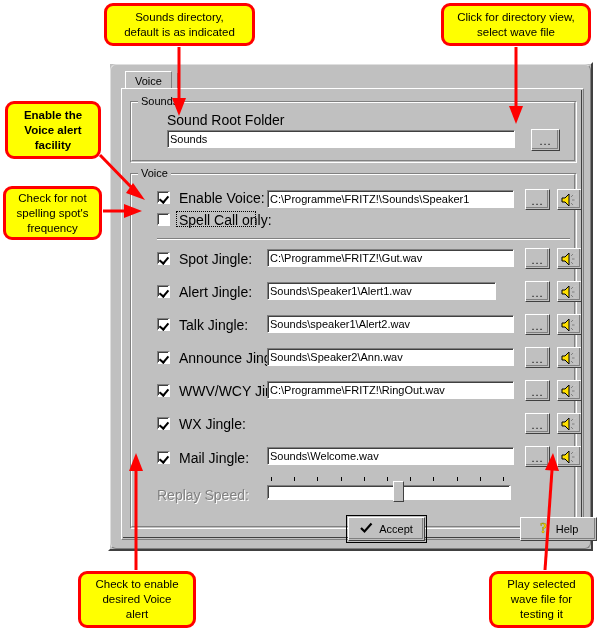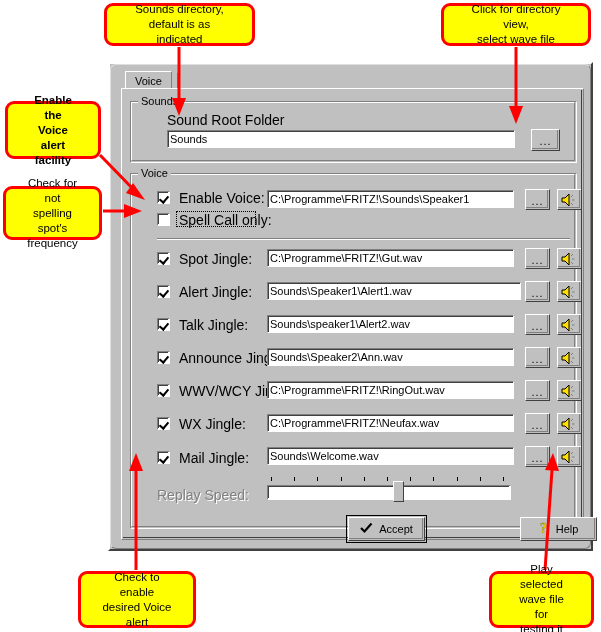--- a/index.html
+++ b/index.html
@@ -160,21 +160,21 @@
   .defaultring{
     position:absolute;left:-3px;top:-3px;right:-3px;bottom:-3px;
     border:1px solid #000;box-sizing:border-box;
   }
   
   .callout{
     position:absolute;background:#ffff00;border:3px solid #ff0000;
     border-radius:9px;box-sizing:border-box;
     text-align:center;color:#000;font-size:11.5px;line-height:15px;
     display:flex;align-items:center;justify-content:center;
-    padding:2px 19px;
+    padding:2px 4px;
   }
   .callout.bold{font-weight:bold;}
   svg.arrowsvg{position:absolute;overflow:visible;}
 </style>
 </head>
 <body>
 
 <div id="dialog">
   <div id="dialog-inner">
 
@@ -233,21 +233,21 @@
             <svg width="18" height="14" viewBox="0 0 18 14">
               <path d="M1 5 h3 L8 1 v12 L4 9 H1 Z" fill="#ffe000" stroke="#000" stroke-width="1"></path>
               <path d="M10 4 L12 2 M11 7 h2.5 M10 10 L12 12" stroke="#808080" stroke-width="1" fill="none"></path>
               <path d="M13 2 L15.5 0.5 M14 7 h2.5 M13 12 L15.5 13.5" stroke="#c8c8c8" stroke-width="1" fill="none"></path>
             </svg>
           </span>
         </div>
 
         <div class="cb checked" style="left:26px;top:111px;"></div>
         <div class="lbl" style="left:48px;top:112px;">Alert Jingle:</div>
-        <div class="tbox" style="left:136px;top:108px;width:254px;height:18px;">Sounds\Speaker1\Alert1.wav</div>
+        <div class="tbox" style="left:136px;top:108px;width:229px;height:18px;">Sounds\Speaker1\Alert1.wav</div>
         <div class="btn" style="left:394px;top:107px;width:25px;height:21px;">
           <span class="ellipsis">...</span>
         </div>
         <div class="btn" style="left:426px;top:107px;width:25px;height:21px;">
           <span class="spk">
             <svg width="18" height="14" viewBox="0 0 18 14">
               <path d="M1 5 h3 L8 1 v12 L4 9 H1 Z" fill="#ffe000" stroke="#000" stroke-width="1"></path>
               <path d="M10 4 L12 2 M11 7 h2.5 M10 10 L12 12" stroke="#808080" stroke-width="1" fill="none"></path>
               <path d="M13 2 L15.5 0.5 M14 7 h2.5 M13 12 L15.5 13.5" stroke="#c8c8c8" stroke-width="1" fill="none"></path>
             </svg>
@@ -297,21 +297,20 @@
             <svg width="18" height="14" viewBox="0 0 18 14">
               <path d="M1 5 h3 L8 1 v12 L4 9 H1 Z" fill="#ffe000" stroke="#000" stroke-width="1"></path>
               <path d="M10 4 L12 2 M11 7 h2.5 M10 10 L12 12" stroke="#808080" stroke-width="1" fill="none"></path>
               <path d="M13 2 L15.5 0.5 M14 7 h2.5 M13 12 L15.5 13.5" stroke="#c8c8c8" stroke-width="1" fill="none"></path>
             </svg>
           </span>
         </div>
 
         <div class="cb checked" style="left:26px;top:243px;"></div>
         <div class="lbl" style="left:48px;top:244px;">WX Jingle:</div>
-        <div class="tbox" style="left:136px;top:240px;width:247px;height:18px;">C:\Programme\FRITZ!\Neufax.wav</div>
         <div class="btn" style="left:394px;top:239px;width:25px;height:21px;">
           <span class="ellipsis">...</span>
         </div>
         <div class="btn" style="left:426px;top:239px;width:25px;height:21px;">
           <span class="spk">
             <svg width="18" height="14" viewBox="0 0 18 14">
               <path d="M1 5 h3 L8 1 v12 L4 9 H1 Z" fill="#ffe000" stroke="#000" stroke-width="1"></path>
               <path d="M10 4 L12 2 M11 7 h2.5 M10 10 L12 12" stroke="#808080" stroke-width="1" fill="none"></path>
               <path d="M13 2 L15.5 0.5 M14 7 h2.5 M13 12 L15.5 13.5" stroke="#c8c8c8" stroke-width="1" fill="none"></path>
             </svg>

